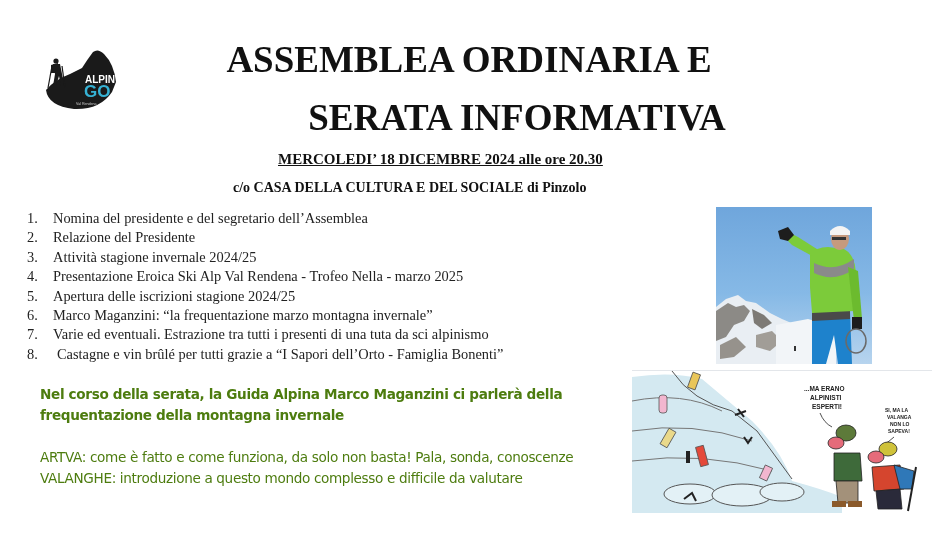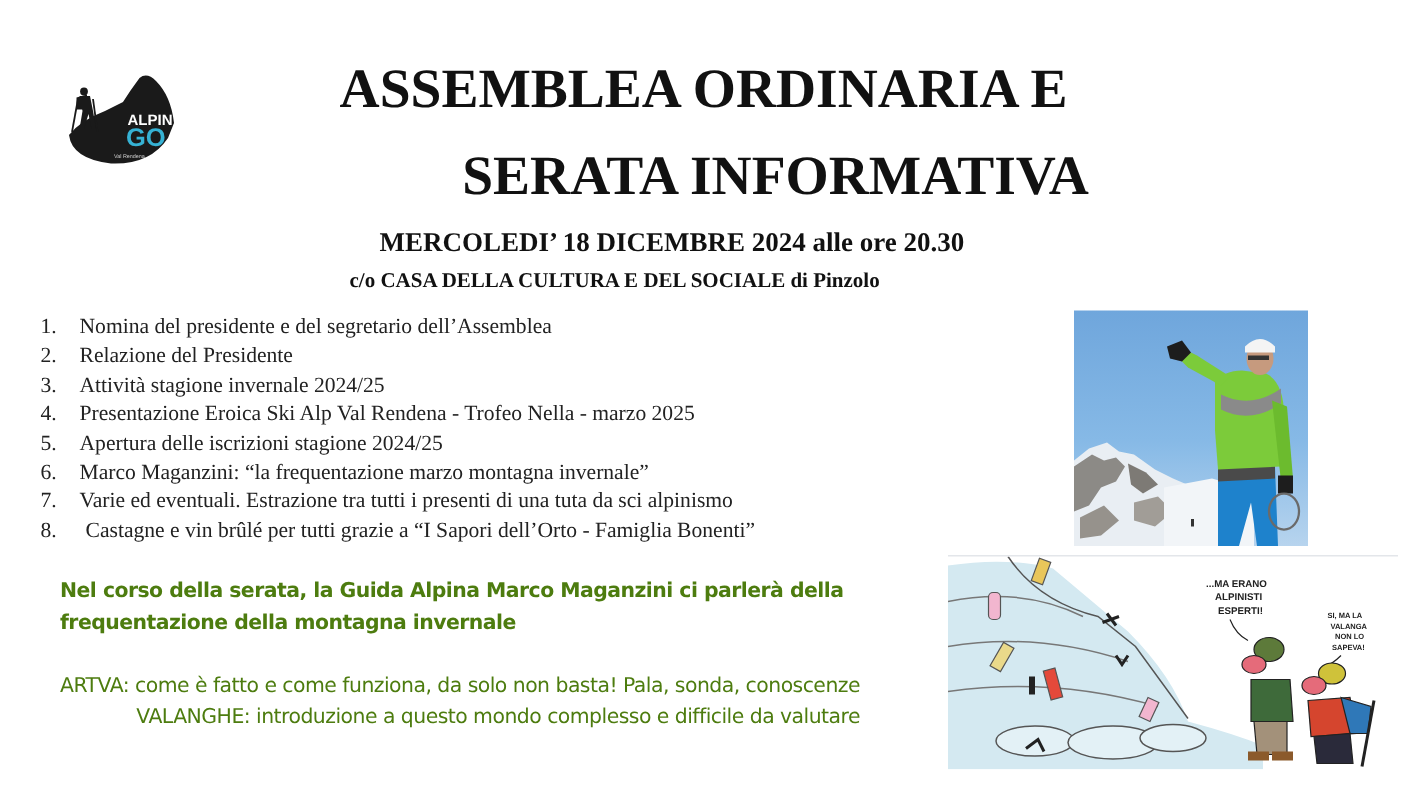--- a/index.html
+++ b/index.html
@@ -4,36 +4,36 @@
   <style>
     html, body { margin: 0; padding: 0; background: #ffffff; }
     body { width: 950px; height: 534px; position: relative; overflow: hidden; font-family: "Liberation Serif", serif; color: #111; }
 
     .logo { position: absolute; left: 40px; top: 46px; width: 80px; height: 64px; text-align: center; }
 
     .title { position: absolute; left: 0; width: 950px; text-align: center; font-family: "Liberation Serif", serif; font-weight: bold; color: #111; margin: 0; white-space: nowrap; }
     .title.l1 { top: 38px; font-size: 37px; left: -6px; }
     .title.l2 { top: 96px; font-size: 37px; left: 42px; }
     .subtitle { position: absolute; font-family: "Liberation Serif", serif; font-weight: bold; color: #111; white-space: nowrap; margin: 0; }
-    .subtitle.s1 { top: 151px; left: 253px; font-size: 18px; }
+    .subtitle.s1 { top: 151px; left: 278px; font-size: 15px; text-decoration: underline; }
     .subtitle.s2 { top: 180px; left: 233px; font-size: 14px; }
 
     .agenda { position: absolute; left: 22px; top: 209px; margin: 0; padding: 0; list-style: none; font-family: "Liberation Serif", serif; font-size: 14.4px; line-height: 19.4px; color: #222; }
     .agenda li { display: flex; white-space: nowrap; }
     .agenda .num { width: 31px; display: inline-block; text-align: left; padding-left: 5px; box-sizing: border-box; }
     .agenda .txt { display: inline-block; }
     .agenda li.indent .txt { padding-left: 4px; }
 
     .photo { position: absolute; left: 716px; top: 207px; width: 156px; height: 157px; overflow: hidden; background: linear-gradient(180deg, #6fa6dc 0%, #86b9e6 55%, #b7d4ee 100%); }
 
     .cartoon { position: absolute; left: 632px; top: 370px; width: 300px; height: 142px; overflow: hidden; border-top: 1px solid #e3e6ea; }
 
     .info { position: absolute; left: 40px; font-family: "DejaVu Sans", sans-serif; color: #4d7c0f; margin: 0; white-space: nowrap; }
     .info.bold { font-weight: bold; font-size: 13.6px; line-height: 21px; top: 384px; letter-spacing: -0.35px; }
-    .info.normal { font-size: 13.6px; line-height: 21px; top: 447px; letter-spacing: -0.35px; text-align: right; }
+    .info.normal { font-size: 13.6px; line-height: 21px; top: 447px; letter-spacing: -0.35px; }
     .info span { display: block; }
   </style>
 </head>
 <body>
 
 <div class="logo">
   <svg width="80" height="64" viewBox="0 0 80 64">
 
     <path d="M6 44 Q8 60 34 63 Q60 64 72 46 L76 36 Q74 18 64 8 Q58 2 53 6 Q47 14 42 22 L30 28 Q14 34 6 44 Z" fill="#1a1a1a"></path>
 

